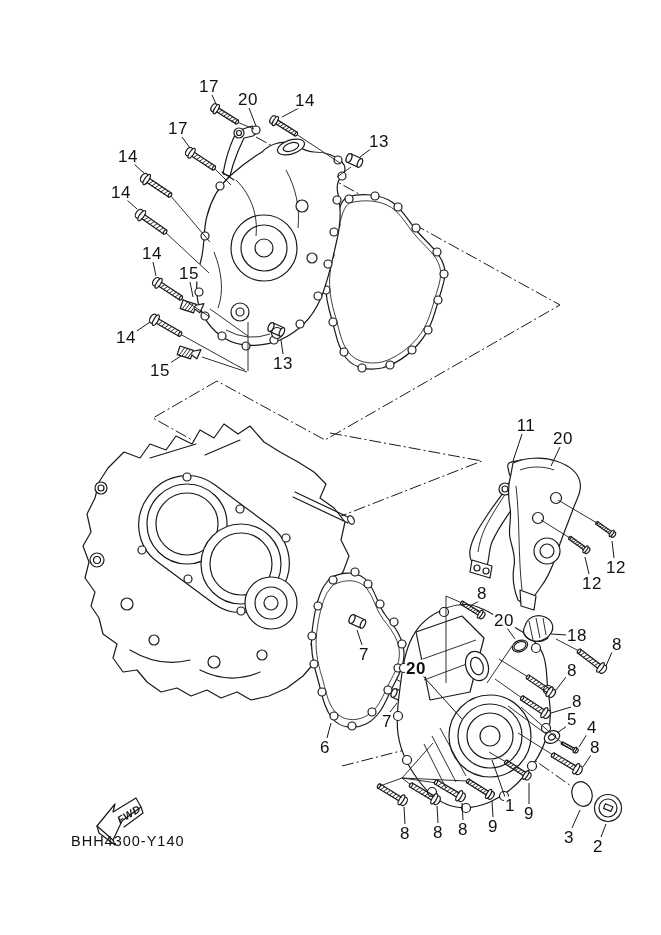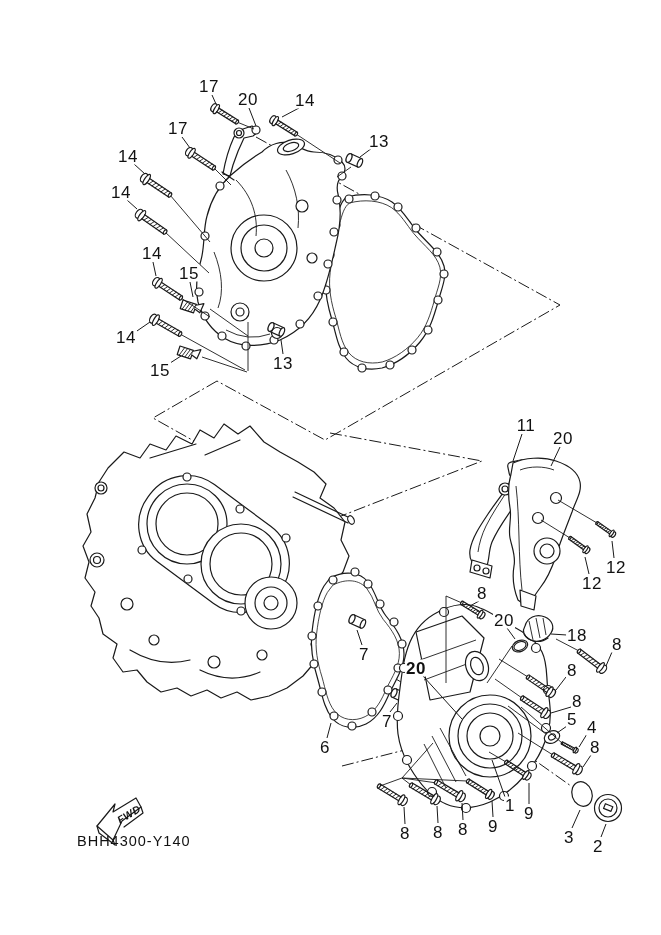--- a/index.html
+++ b/index.html
@@ -8,21 +8,21 @@
     font-family:"Liberation Sans", sans-serif;
   }
   .stage svg{position:absolute;left:0;top:0;}
   #callout-layer{position:absolute;left:0;top:0;width:661px;height:805px;pointer-events:none;}
   .callout{
     position:absolute;transform:translate(-50%,-50%);
     font-size:17px;color:#111111;letter-spacing:.5px;
     pointer-events:auto;cursor:pointer;background:#ffffff;padding:0 1px;line-height:1;
   }
   .part-code{
-    position:absolute;left:77px;top:833px;font-size:14.5px;color:#111111;letter-spacing:1px;
+    position:absolute;left:71px;top:833px;font-size:14.5px;color:#111111;letter-spacing:1px;
   }
   .fwd-text{
     position:absolute;left:116px;top:808px;font-size:10.5px;font-weight:bold;font-style:italic;
     color:#111111;transform:rotate(-31deg);letter-spacing:.5px;
   }
   
   .ln{stroke:#1a1a1a;fill:none;stroke-width:1.2;stroke-linejoin:round;stroke-linecap:round;}
   .lnw{stroke:#1a1a1a;fill:#ffffff;stroke-width:1.2;stroke-linejoin:round;}
   .thin{stroke:#1a1a1a;fill:none;stroke-width:.9;}
   .plane{stroke:#1a1a1a;fill:none;stroke-width:1;stroke-dasharray:12 3 2 3;}

